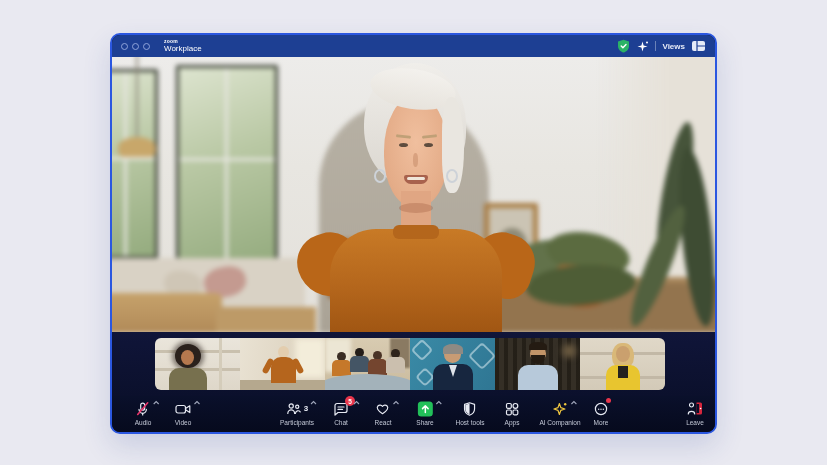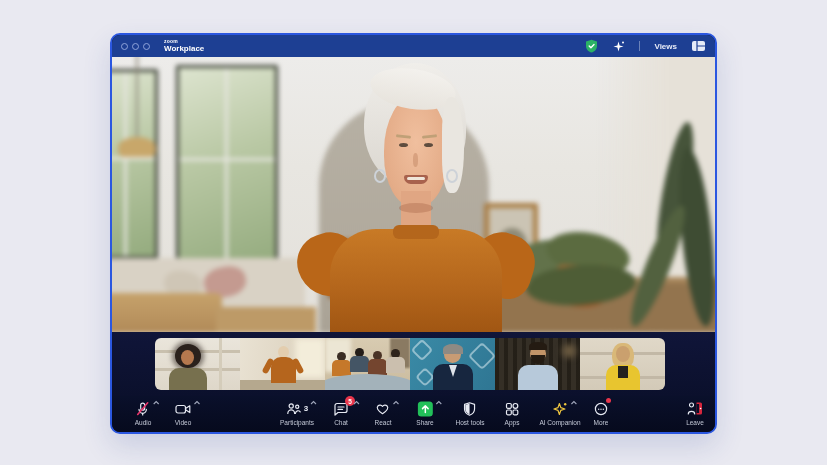--- a/index.html
+++ b/index.html
@@ -23,22 +23,22 @@
   
   #titlebar {
     position: absolute; top: 0; left: 0; right: 0; height: 22px;
     background: #1d3f93;
     display: flex; align-items: center; padding: 0 9px;
   }
   .dots { display: flex; gap: 4px; margin-right: 14px; }
   .dot { width: 7px; height: 7px; border-radius: 50%; border: 1.2px solid #8fa3d9; }
   .logo { display: flex; flex-direction: column; line-height: 1; color: #fff; }
   .logo-top { font-size: 5px; font-weight: bold; letter-spacing: .2px; }
-  .logo-bottom { font-size: 8px; font-weight: bold; margin-top: 1px; }
-  .tbar-right { margin-left: auto; display: flex; align-items: center; gap: 14px; }
+  .logo-bottom { font-size: 8px; font-weight: normal; margin-top: 1px; }
+  .tbar-right { margin-left: auto; display: flex; align-items: center; gap: 6px; }
   .tbar-divider { width: 1px; height: 10px; background: rgba(255,255,255,.35); }
   .view-label { color: #e8ecf8; font-size: 8px; font-weight: bold; }
   .tbar-ic { display: inline-flex; align-items: center; }
 
   
   #video-area {
     position: absolute; top: 22px; left: 0; width: 603px; height: 275px;
     background: linear-gradient(#edecea 0%, #e8e6e1 40%, #e3e0da 100%);
     overflow: hidden;
   }

